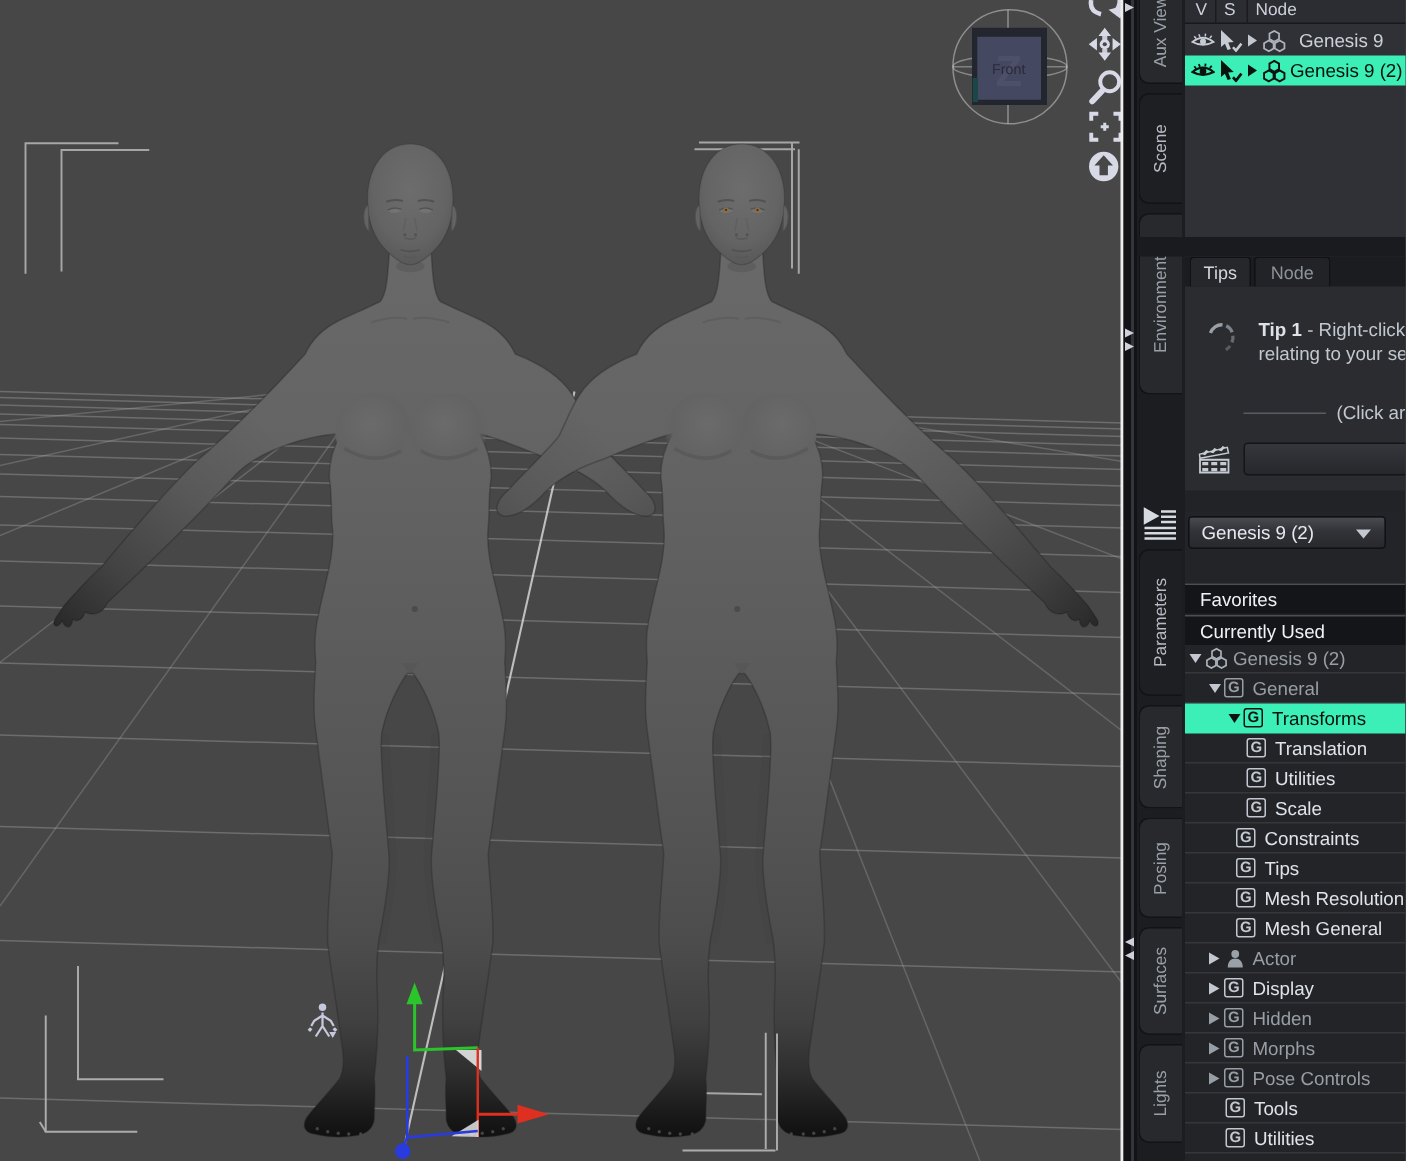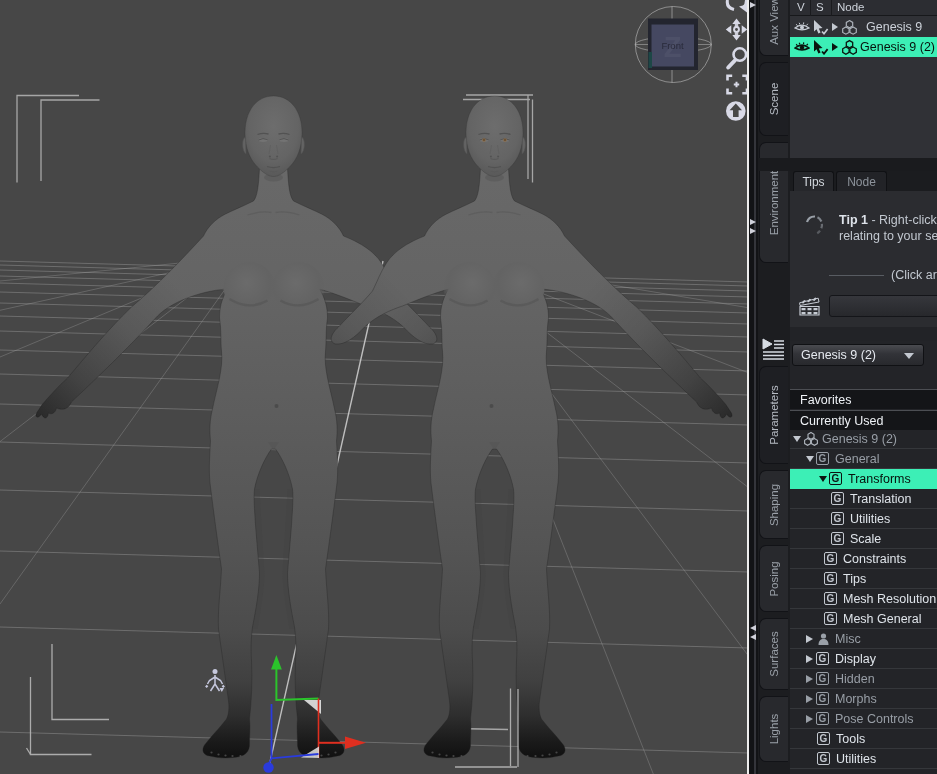--- a/index.html
+++ b/index.html
@@ -532,21 +532,21 @@
   <div class="trow" style="top:609px">
       <div class="gbox" style="left:34px">G</div>
       <span class="txt wt" style="left:53px">Mesh General</span>
     </div>
   <div class="trow" style="top:629px">
     <div class="tri-r" style="left:16px;top:6px"></div>
     <svg class="abs" style="left:26px;top:3px" width="15" height="15" viewBox="0 0 15 15">
       <circle cx="7.5" cy="4" r="2.6" fill="#9aa0a8"></circle>
       <path d="M2.5 13 C2.5 8.8 4.6 7 7.5 7 C10.4 7 12.5 8.8 12.5 13 Z" fill="#9aa0a8"></path>
     </svg>
-    <span class="txt gy" style="left:45px">Misc</span>
+    <span class="txt gy" style="left:45px">Actor</span>
   </div>
   <div class="trow" style="top:649px">
     <div class="tri-r" style="left:16px;top:6px"></div>
     <div class="gbox" style="left:26px">G</div>
     <span class="txt wt" style="left:45px">Display</span>
   </div>
   <div class="trow" style="top:669px">
     <div class="tri-r" style="left:16px;top:6px;border-color:transparent transparent transparent #989ea6"></div>
     <div class="gbox" style="left:26px;color:#989ea6;border-color:#989ea6">G</div>
     <span class="txt gy" style="left:45px">Hidden</span>

